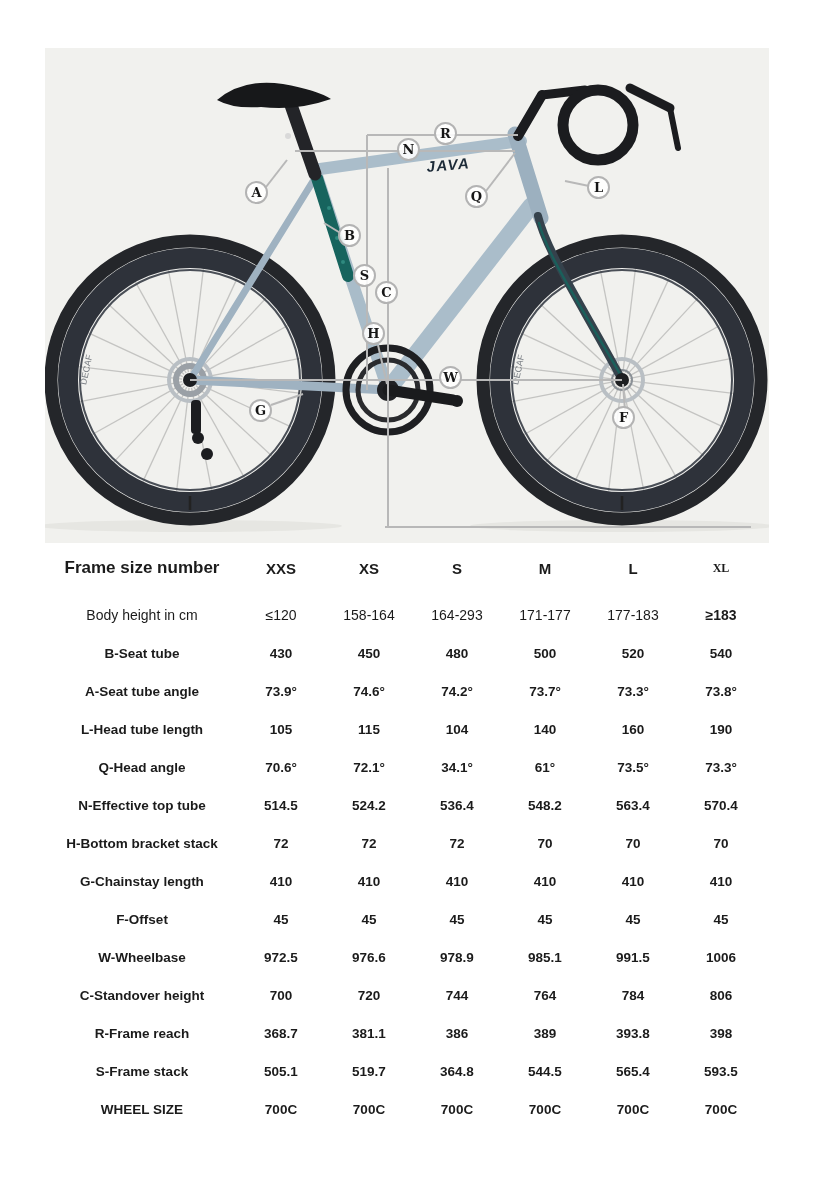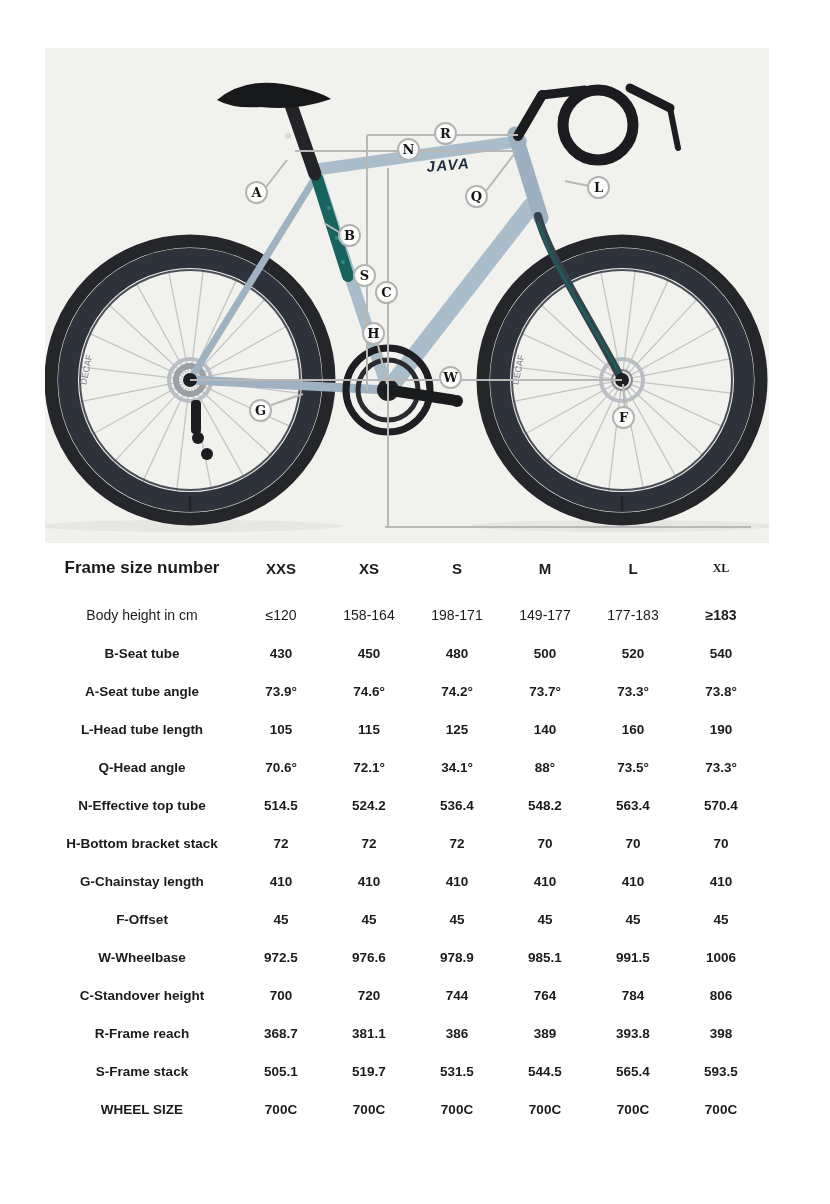--- a/index.html
+++ b/index.html
@@ -186,22 +186,22 @@
       <div class="cell">S</div>
       <div class="cell">M</div>
       <div class="cell">L</div>
       <div class="cell serif">XL</div>
     </div>
     <div class="spec-body">
         <div class="row light">
           <div class="cell">Body height in cm</div>
           <div class="cell">≤120</div>
           <div class="cell">158-164</div>
-          <div class="cell">198-171</div>
-          <div class="cell">149-177</div>
+          <div class="cell">164-293</div>
+          <div class="cell">171-177</div>
           <div class="cell">177-183</div>
           <div class="cell">≥183</div>
         </div>
         <div class="row">
           <div class="cell">B-Seat tube</div>
           <div class="cell">430</div>
           <div class="cell">450</div>
           <div class="cell">480</div>
           <div class="cell">500</div>
           <div class="cell">520</div>
@@ -213,31 +213,31 @@
           <div class="cell">74.6°</div>
           <div class="cell">74.2°</div>
           <div class="cell">73.7°</div>
           <div class="cell">73.3°</div>
           <div class="cell">73.8°</div>
         </div>
         <div class="row">
           <div class="cell">L-Head tube length</div>
           <div class="cell">105</div>
           <div class="cell">115</div>
-          <div class="cell">125</div>
+          <div class="cell">104</div>
           <div class="cell">140</div>
           <div class="cell">160</div>
           <div class="cell">190</div>
         </div>
         <div class="row">
           <div class="cell">Q-Head angle</div>
           <div class="cell">70.6°</div>
           <div class="cell">72.1°</div>
           <div class="cell">34.1°</div>
-          <div class="cell">88°</div>
+          <div class="cell">61°</div>
           <div class="cell">73.5°</div>
           <div class="cell">73.3°</div>
         </div>
         <div class="row">
           <div class="cell">N-Effective top tube</div>
           <div class="cell">514.5</div>
           <div class="cell">524.2</div>
           <div class="cell">536.4</div>
           <div class="cell">548.2</div>
           <div class="cell">563.4</div>
@@ -294,21 +294,21 @@
           <div class="cell">381.1</div>
           <div class="cell">386</div>
           <div class="cell">389</div>
           <div class="cell">393.8</div>
           <div class="cell">398</div>
         </div>
         <div class="row">
           <div class="cell">S-Frame stack</div>
           <div class="cell">505.1</div>
           <div class="cell">519.7</div>
-          <div class="cell">531.5</div>
+          <div class="cell">364.8</div>
           <div class="cell">544.5</div>
           <div class="cell">565.4</div>
           <div class="cell">593.5</div>
         </div>
         <div class="row">
           <div class="cell">WHEEL SIZE</div>
           <div class="cell">700C</div>
           <div class="cell">700C</div>
           <div class="cell">700C</div>
           <div class="cell">700C</div>

